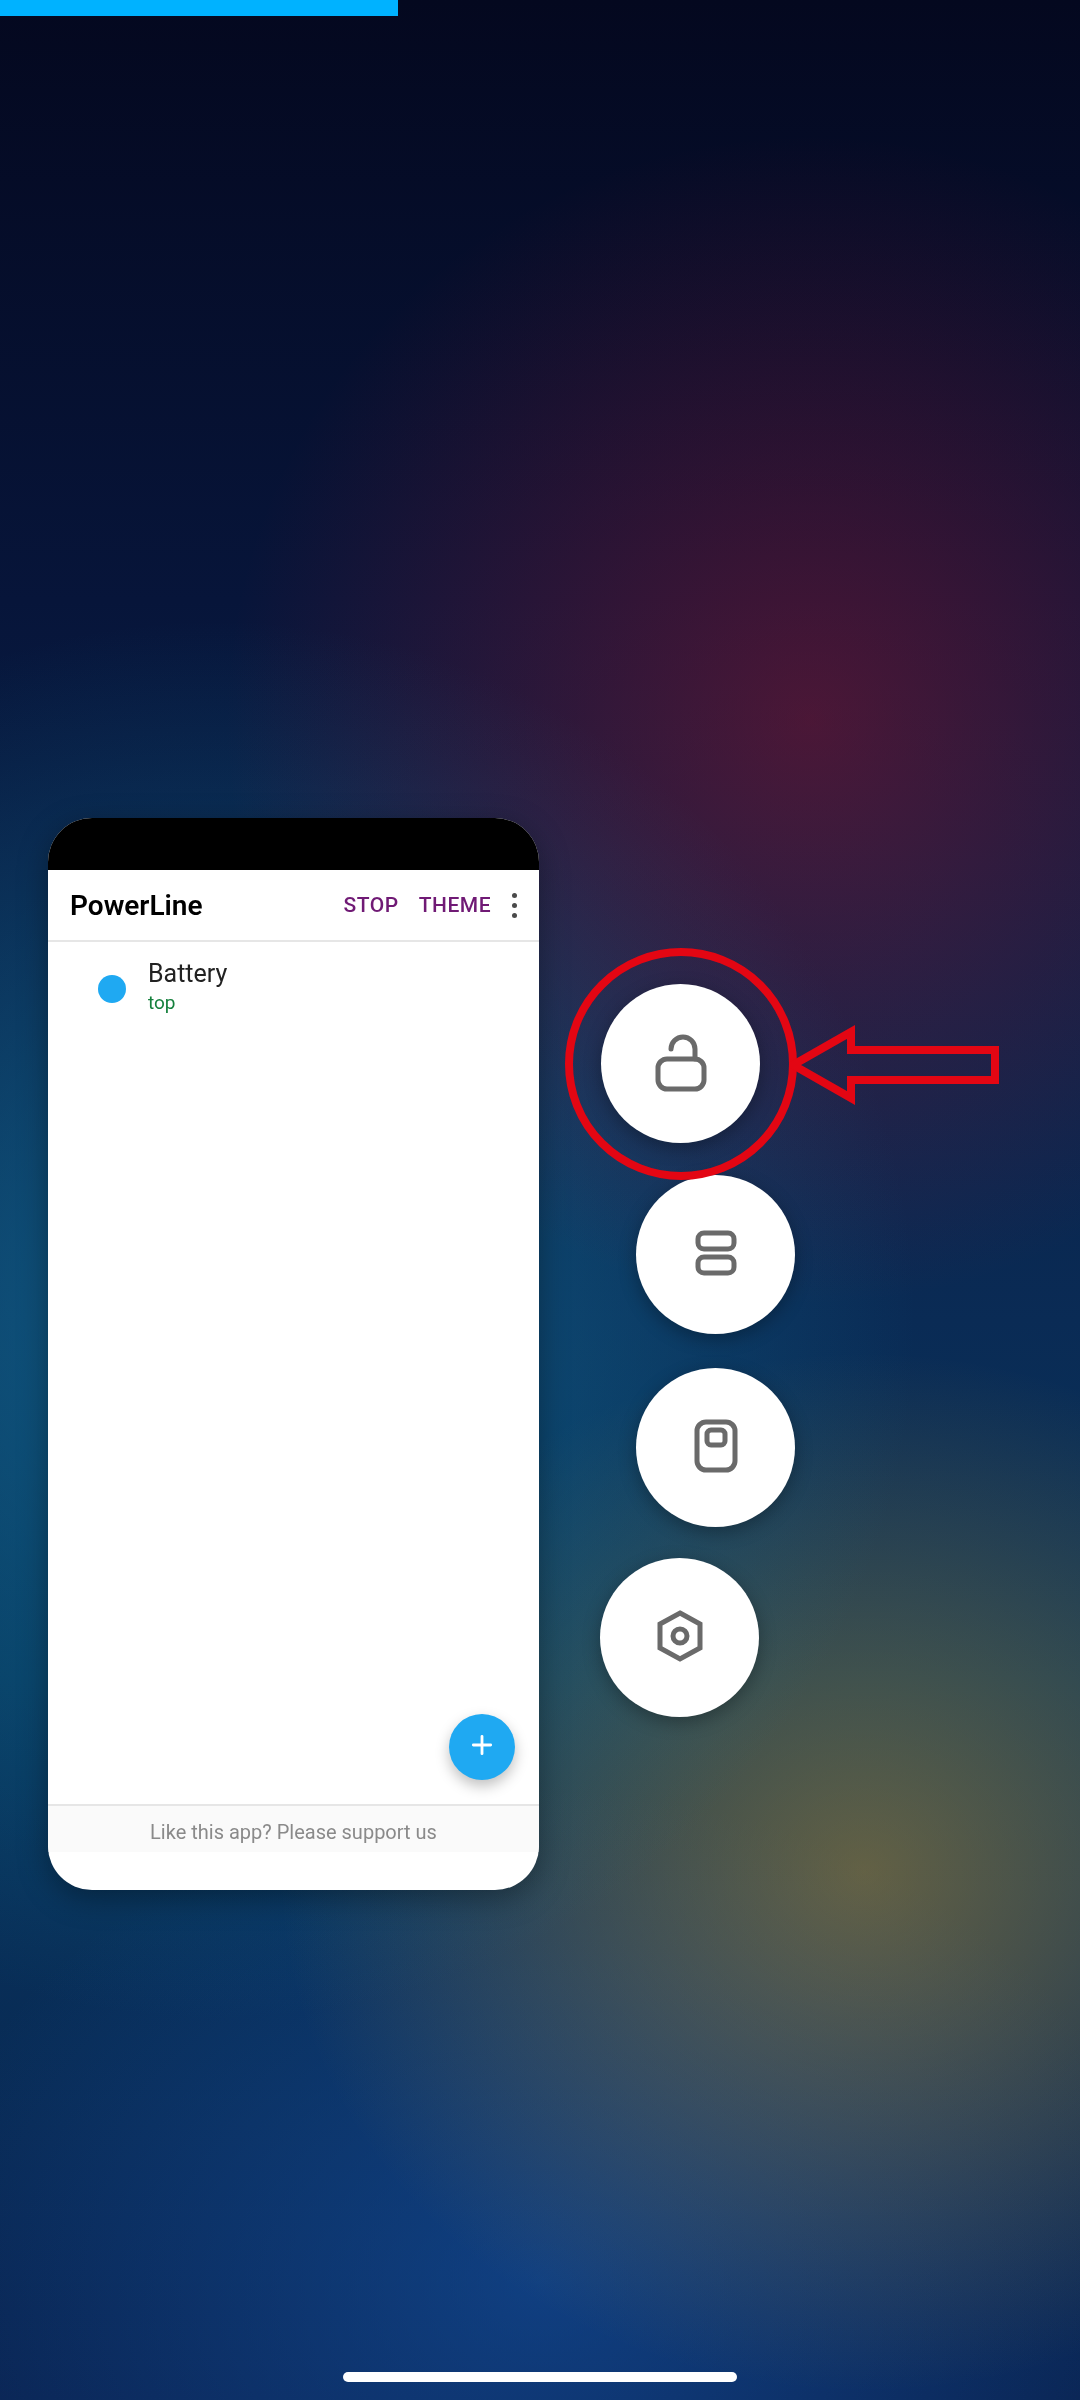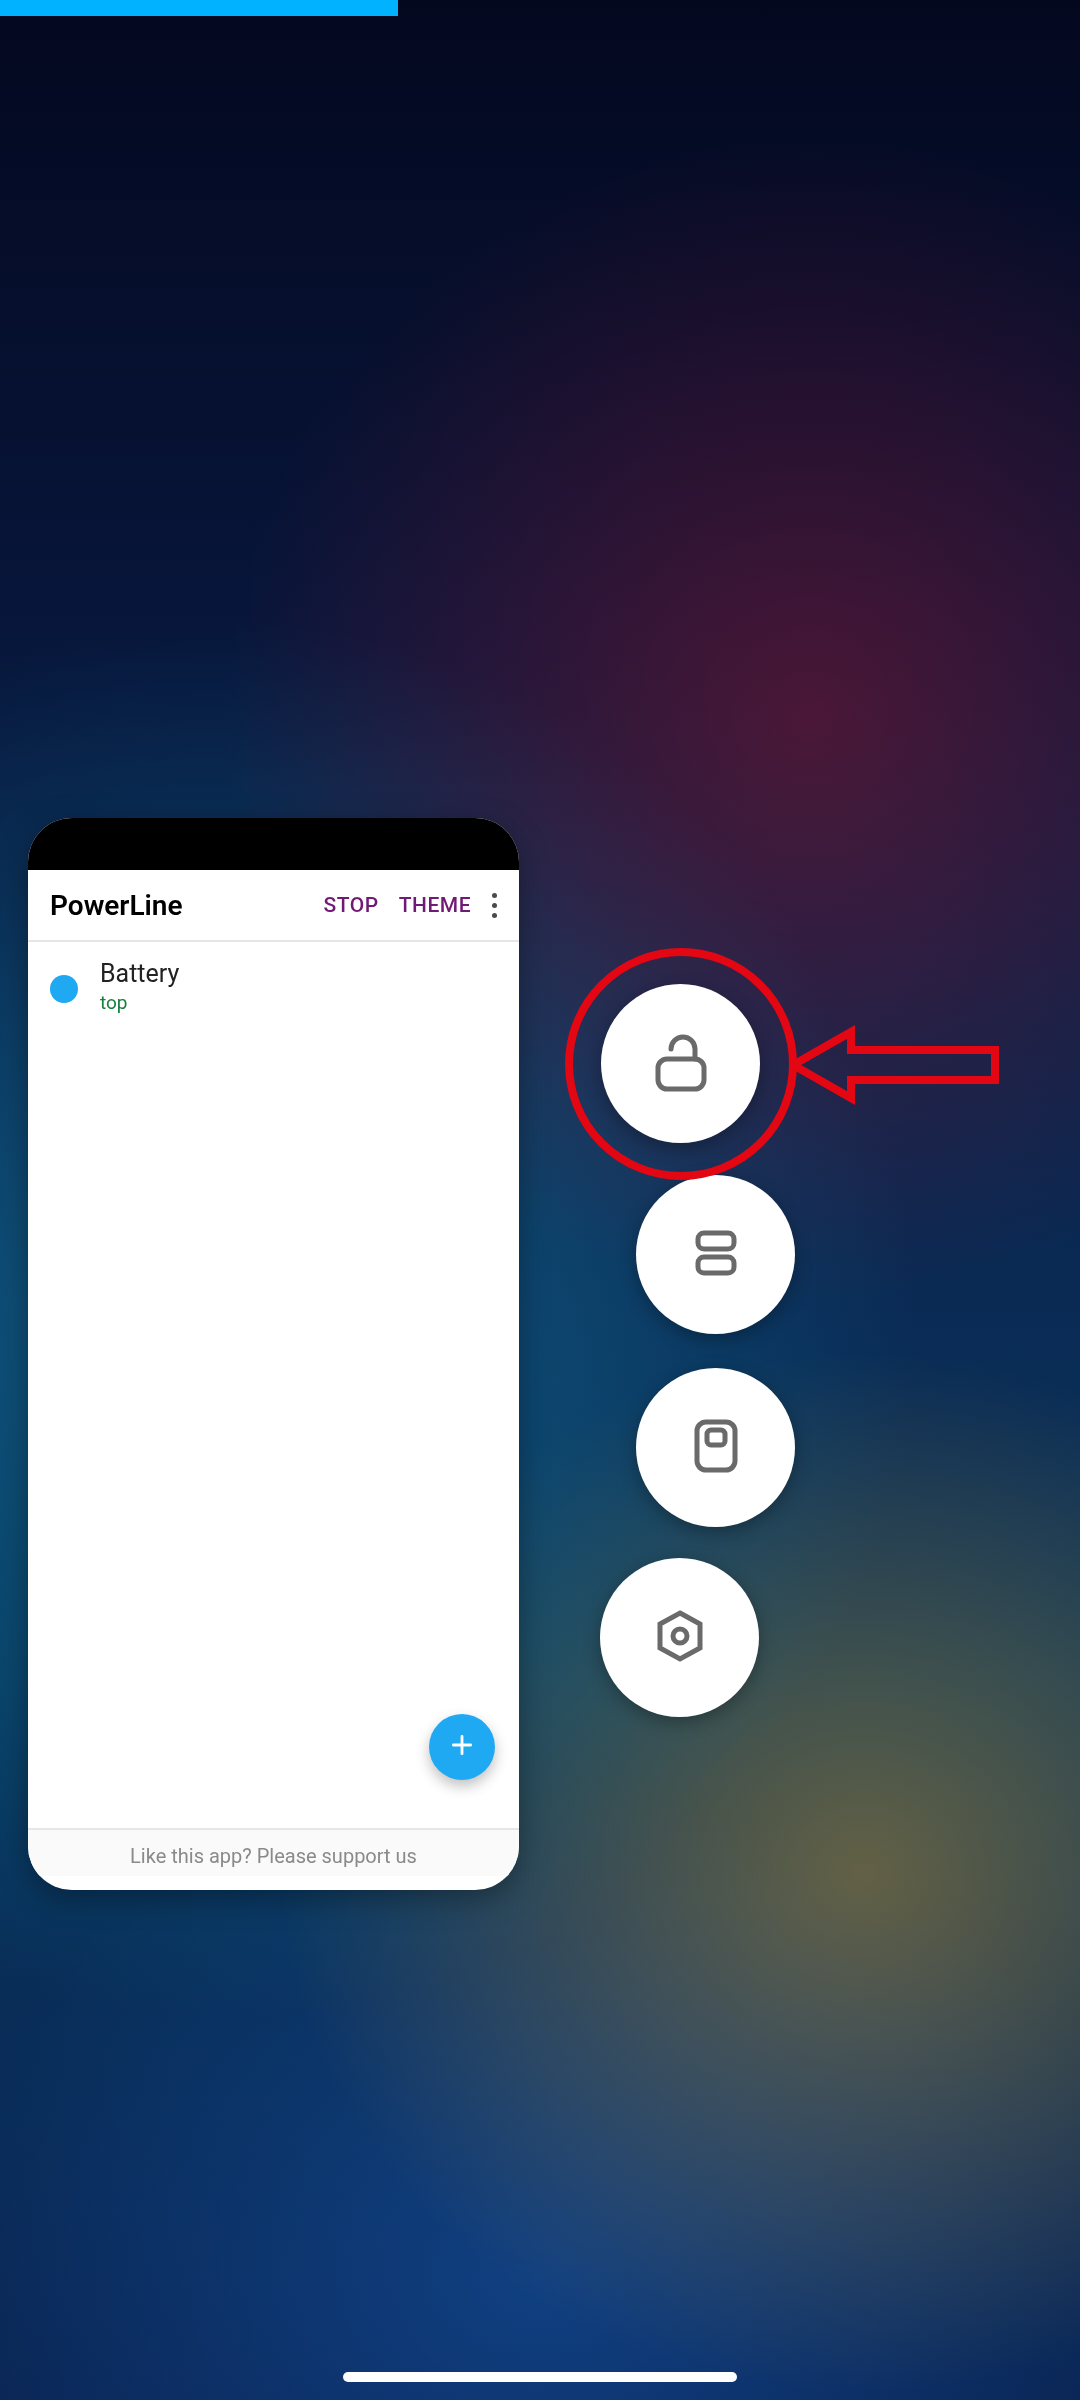--- a/index.html
+++ b/index.html
@@ -21,21 +21,21 @@
     top: 0;
     left: 0;
     width: 398px;
     height: 16px;
     background: #00b2ff;
   }
 
   
   .app-card {
     position: absolute;
-    left: 28px;
+    left: 48px;
     top: 818px;
     width: 491px;
     height: 1072px;
     border-radius: 44px;
     overflow: hidden;
     background: #fff;
     box-shadow: 0 8px 30px rgba(0,0,0,0.35);
   }
   .app-statusbar {
     height: 52px;
@@ -71,20 +71,21 @@
     padding: 8px 4px 8px 10px;
   }
   .app-overflow .dot {
     width: 5px; height: 5px; border-radius: 50%; background: #4a4a4a;
   }
 
   .list-area {
     position: relative;
     height: 862px;
     background: #fff;
+    margin-left: 28px;
   }
   .list-item {
     display: flex;
     align-items: center;
     gap: 22px;
     padding: 18px 22px 16px 22px;
   }
   .list-dot {
     width: 28px; height: 28px; border-radius: 50%;
     background: #1fa9f2;
@@ -102,21 +103,20 @@
     border-radius: 50%;
     background: #1fa9f2;
     display: flex; align-items: center; justify-content: center;
     box-shadow: 0 6px 14px rgba(0,0,0,0.25);
   }
   .fab svg { width: 26px; height: 26px; }
 
   .footer {
     border-top: 2px solid #e6e6e6;
     background: #fafafa;
-    margin-top: 24px;
   }
   .support-text {
     text-align: center;
     font-size: 20px;
     color: #8a8a8a;
     padding: 14px 0 8px 0;
   }
   .footer-buttons {
     display: flex;
     justify-content: space-around;

